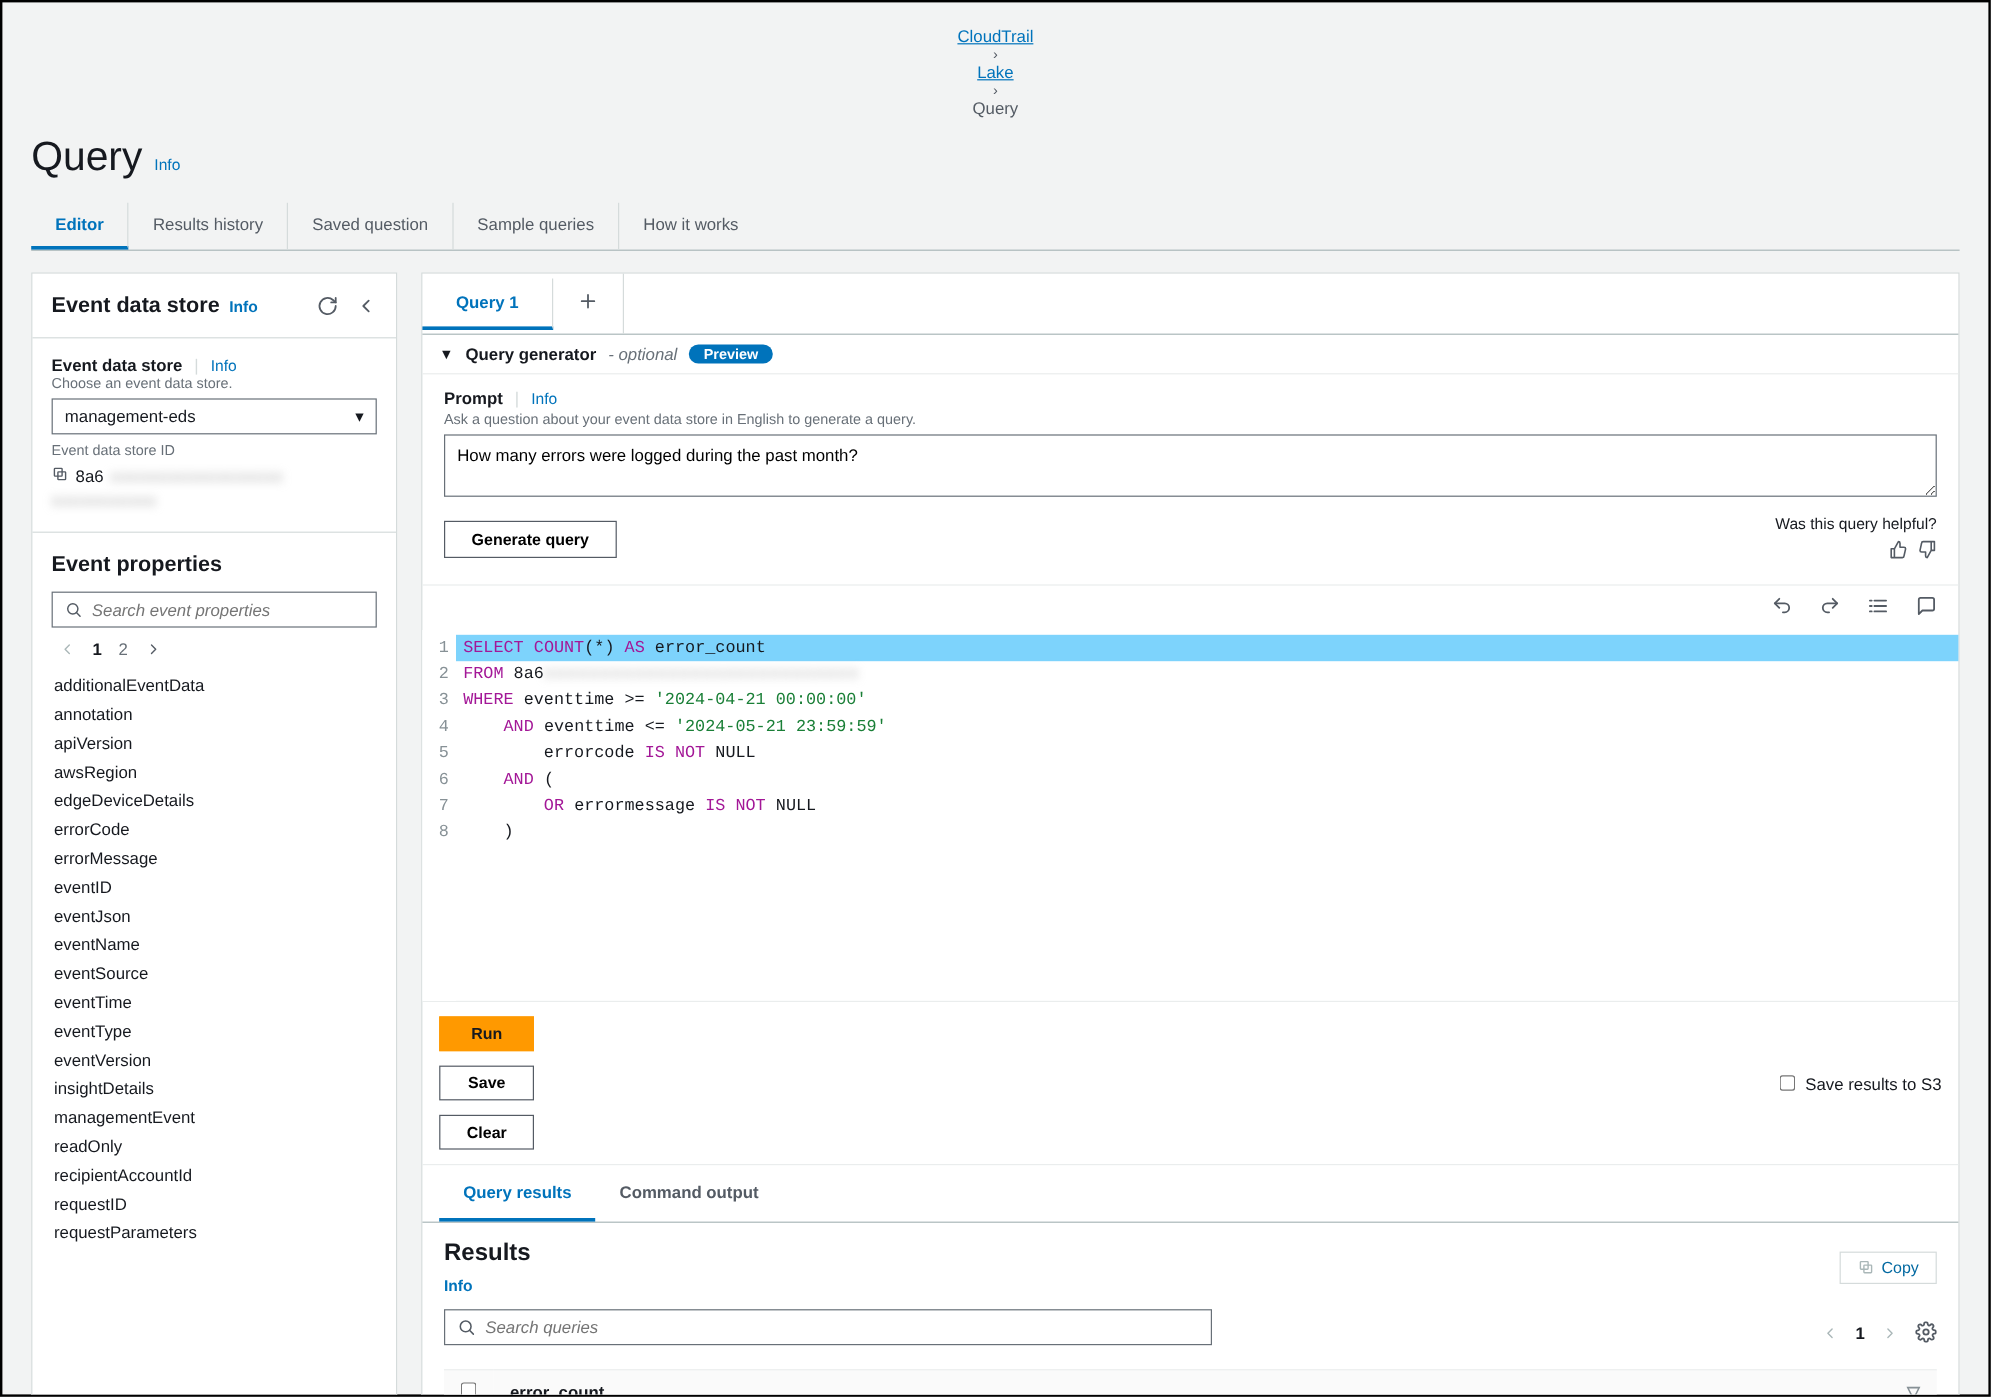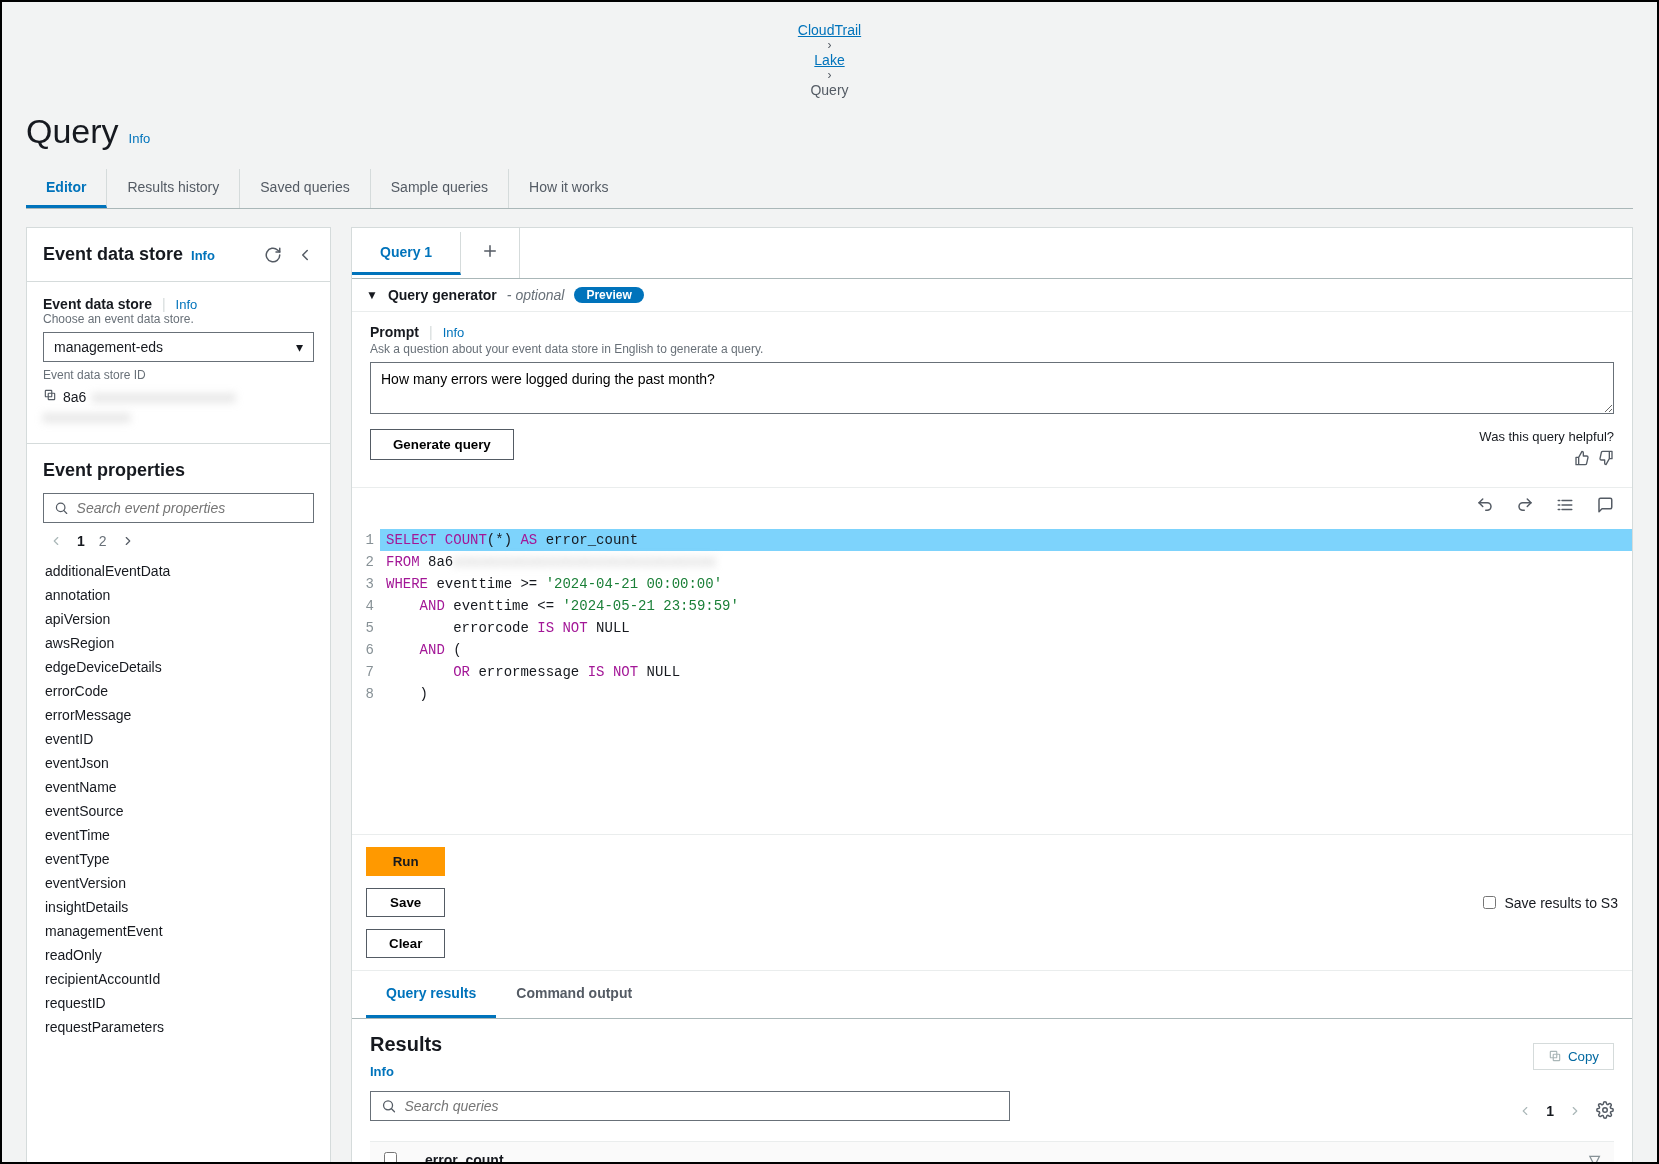--- a/index.html
+++ b/index.html
@@ -47,21 +47,21 @@
   .gen-bar .caret { font-size:12px; color:#16191f;}
   .gen-bar .gen-title { font-weight:700;}
   .gen-bar .opt { font-style:italic; color:#687078;}
   .badge { background:#0073bb; color:#fff; border-radius:20px; padding:1px 12px; font-size:12px; font-weight:700;}
   .prompt-area { padding:12px 18px 18px; border-bottom:1px solid #eaeded;}
   .prompt-label-row { display:flex; align-items:center; gap:10px;}
   .prompt-label { font-weight:700;}
   .prompt-sep { color:#d5dbdb;}
   .prompt-hint { font-size:12px; color:#687078; margin:2px 0 6px;}
   .prompt-input { width:100%; border:1px solid #687078; padding:8px 10px; font-size:14px; resize:vertical; height:52px; font-family:inherit;}
-  .gen-row { display:flex; justify-content:space-between; align-items:flex-start; margin-top:12px;}
+  .gen-row { display:flex; justify-content:space-between; align-items:center; margin-top:12px;}
   .gen-btn { border:1px solid #545b64; background:#fff; padding:7px 22px; font-weight:700; cursor:pointer;}
   .feedback { text-align:right; font-size:13px; color:#16191f;}
   .feedback .thumbs { margin-top:6px; display:flex; gap:8px; justify-content:flex-end;}
   .editor-toolbar { display:flex; justify-content:flex-end; gap:22px; padding:8px 18px;}
   .code-area { font-family: ui-monospace, "Courier New", monospace; font-size:14px; display:flex; min-height:310px; border-bottom:1px solid #eaeded;}
   .gutter { width:28px; text-align:right; background:#fff; color:#879196; padding:4px 6px 4px 0; user-select:none;}
   .gutter div { line-height:22px;}
   .code { flex:1; padding:4px 0; }
   .code .line { line-height:22px; padding-left:6px; white-space:pre;}
   .code .hl { background:#7dd3fc;}
@@ -102,21 +102,21 @@
   </div>
 
   <div class="title-row">
     <h1>Query</h1>
     <a class="info-link">Info</a>
   </div>
 
   <div class="tabs-main">
     <div class="tab active">Editor</div>
     <div class="tab">Results history</div>
-    <div class="tab">Saved queries</div>
+    <div class="tab">Saved question</div>
     <div class="tab">Sample queries</div>
     <div class="tab" style="border-right:none">How it works</div>
   </div>
 
   <div class="layout">
 
     <div class="sidebar">
       <div class="panel-head">
         <h2>
             <span>Event data store</span>

